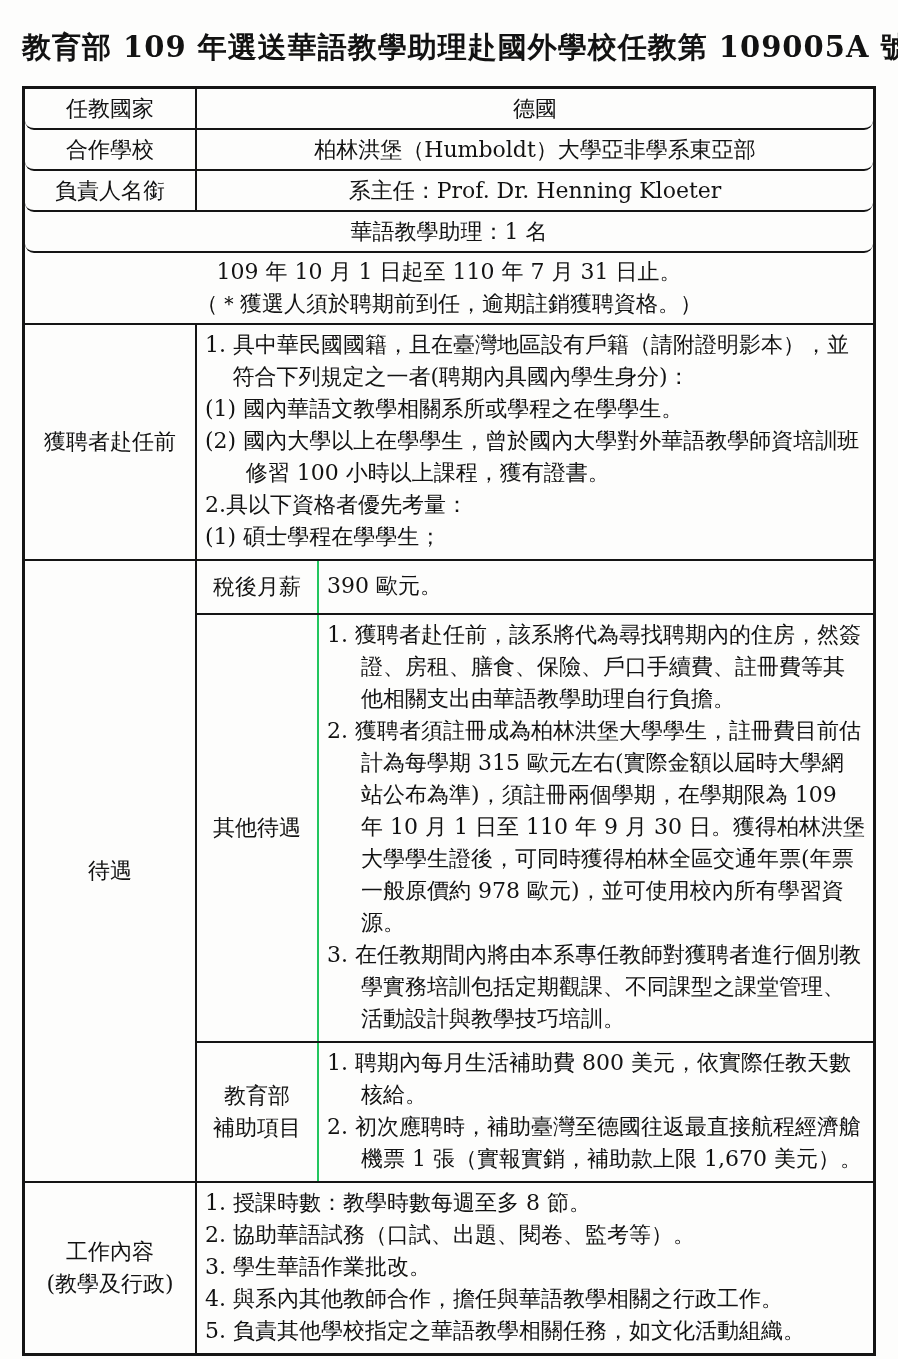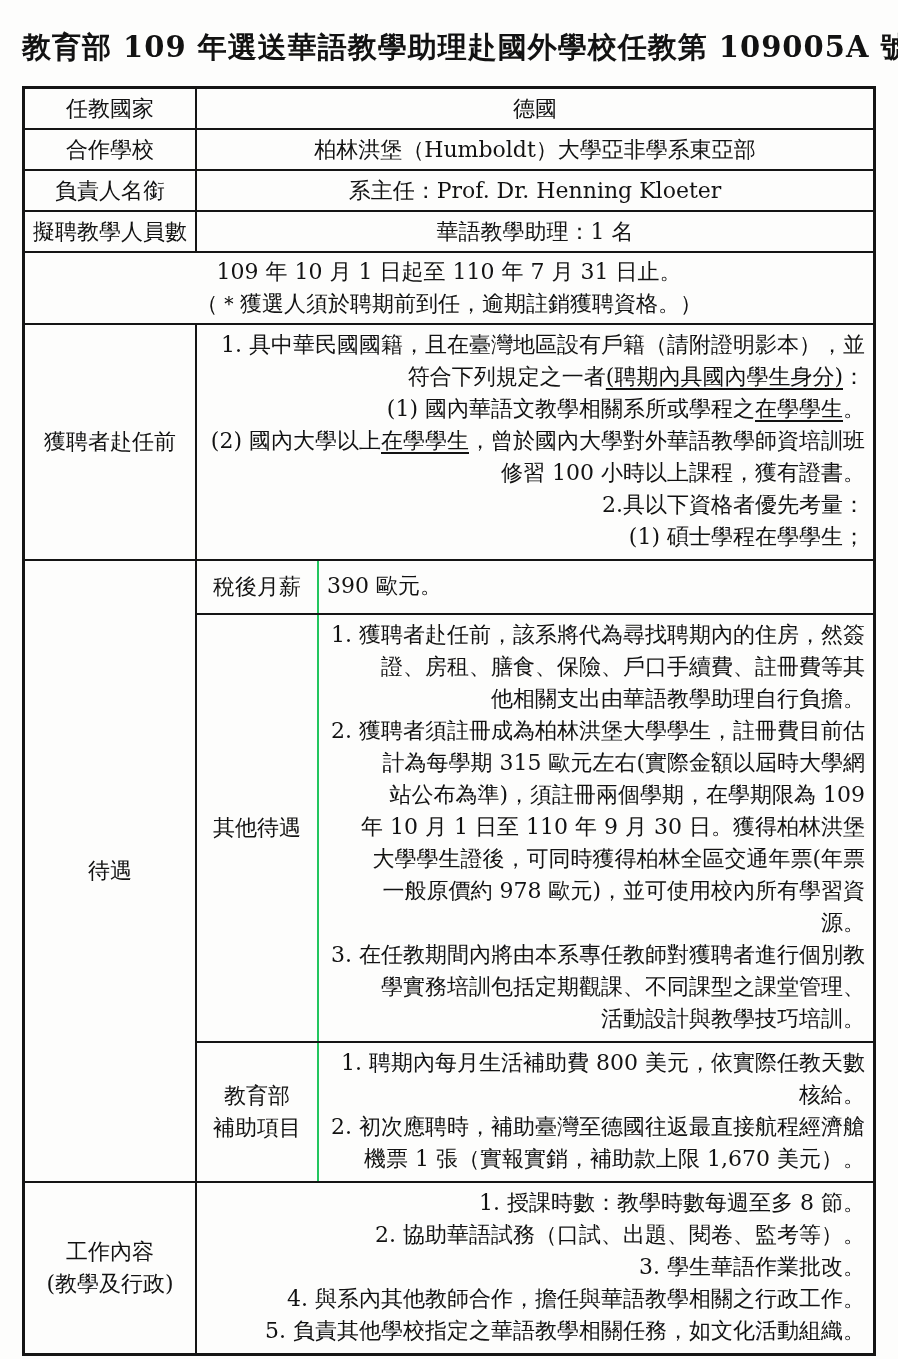--- a/index.html
+++ b/index.html
@@ -59,24 +59,24 @@
     padding: 3px 10px;
     box-sizing: border-box;
     flex-direction: column;
   }
   .cell-content {
     flex: 1;
     padding: 4px 8px 6px 8px;
     box-sizing: border-box;
     text-align: left;
   }
-  .r-info { min-height: 41px; }
+  .r-info { min-height: 41px; border-radius: 9px; }
   .r-term { min-height: 61px; }
   .bold { font-weight: normal; }
-  .u { text-decoration: underline; text-underline-offset: 4px; margin-top: 16px; }
+  .u { text-underline-offset: 4px; margin-top: 16px; }
   
   .hang { padding-left: 1.55em; text-indent: -1.55em; }
   .q1   { padding-left: 1.25em; text-indent: -1.25em; }
   .qsub { margin-left: 0.75em; padding-left: 1.85em; text-indent: -1.85em; }
   
   .comp-right { flex: 1; display: flex; flex-direction: column; }
   .comp-row { display: flex; border-bottom: 2px solid #151515; box-sizing: border-box; }
   .comp-row:last-child { border-bottom: none; }
   .sub-label {
     flex: 0 0 122px;
@@ -84,21 +84,21 @@
     border-right: 2px solid #22c55e;
     display: flex;
     flex-direction: column;
     align-items: center;
     justify-content: center;
     text-align: center;
     padding: 3px 4px;
     box-sizing: border-box;
   }
   .r-salary { min-height: 54px; }
-  .para { margin: 0; text-align: right; }
+  .para { margin: 0; }
 </style>
 </head>
 <body>
 
 <div class="page">
 
   <div class="doc-title">教育部 109 年選送華語教學助理赴國外學校任教第 109005A 號通告</div>
 
   <div class="doc-table">
 
@@ -111,21 +111,20 @@
       <div class="cell-label">合作學校</div>
       <div class="cell-value">柏林洪堡（Humboldt）大學亞非學系東亞部</div>
     </div>
 
     <div class="row r-info">
       <div class="cell-label">負責人名銜</div>
       <div class="cell-value">系主任：Prof. Dr. Henning Kloeter</div>
     </div>
 
     <div class="row r-info">
-      <div class="cell-label">擬聘教學人員數</div>
       <div class="cell-value">華語教學助理：1 名</div>
     </div>
 
     <div class="row r-term">
       <div class="cell-value">
         <div class="para">109 年 10 月 1 日起至 110 年 7 月 31 日止。</div>
         <div class="para bold">（＊獲選人須於聘期前到任，逾期註銷獲聘資格。）</div>
       </div>
     </div>
 

